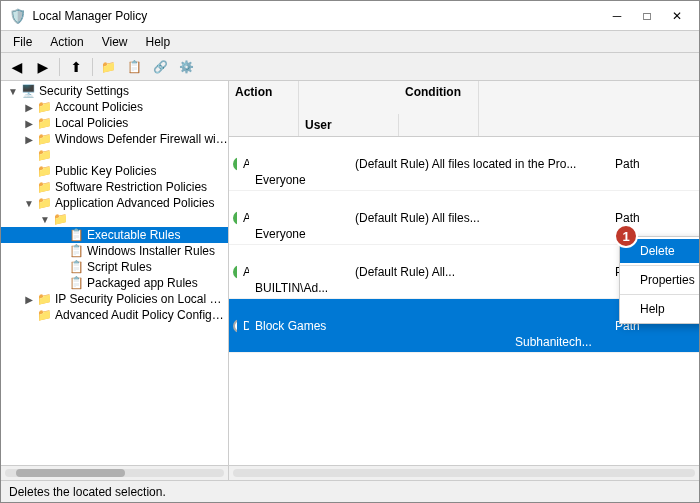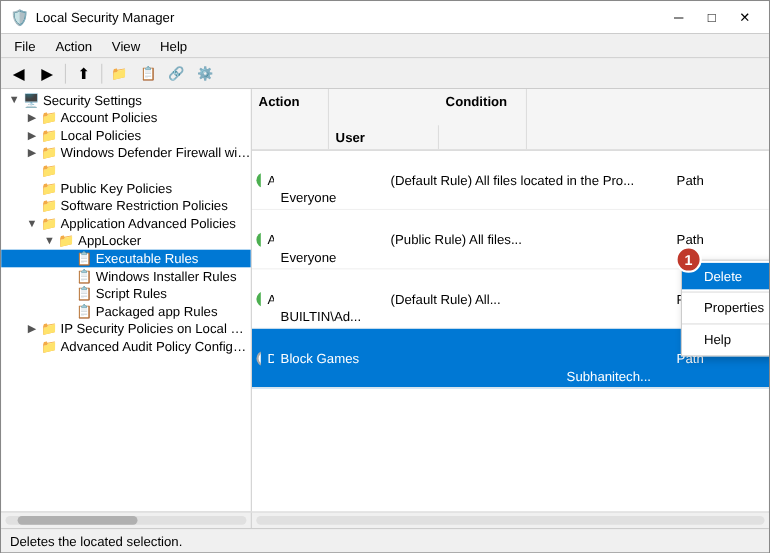--- a/index.html
+++ b/index.html
@@ -278,21 +278,21 @@
     }
   </style>
 </head>
 <body>
 
 <div class="window">
 
   <div class="title-bar">
     <div class="title-bar-left">
       <span style="font-size:14px;">🛡️</span>
-      <span>Local Security Manager</span>
+      <span>Local Manager Policy</span>
     </div>
     <div class="title-bar-controls">
       <button class="title-btn">─</button>
       <button class="title-btn">□</button>
       <button class="title-btn close">✕</button>
     </div>
   </div>
 
   <div class="menu-bar">
     <span class="menu-item">File</span>
@@ -360,21 +360,20 @@
 
       <div class="tree-item indent2">
         <span class="tree-toggle">▼</span>
         <span class="tree-icon">📁</span>
         <span class="tree-label">Application Advanced Policies</span>
       </div>
 
       <div class="tree-item indent3">
         <span class="tree-toggle">▼</span>
         <span class="tree-icon">📁</span>
-        <span class="tree-label">AppLocker</span>
       </div>
 
       <div class="tree-item indent4 selected">
         <span class="tree-toggle" style="visibility:hidden;"></span>
         <span class="tree-icon">📋</span>
         <span class="tree-label">Executable Rules</span>
       </div>
 
       <div class="tree-item indent4">
         <span class="tree-toggle" style="visibility:hidden;"></span>
@@ -427,21 +426,21 @@
           <div class="list-cell col-condition">Path</div>
           <div class="list-cell col-exceptions"></div>
         </div>
 
         <div class="list-row">
           <div class="list-cell" style="width:18px; padding:0 4px;">
             <div class="allow-icon">✓</div>
           </div>
           <div class="list-cell" style="width:52px;">Allow</div>
           <div class="list-cell col-user">Everyone</div>
-          <div class="list-cell col-name">(Public Rule) All files...</div>
+          <div class="list-cell col-name">(Default Rule) All files...</div>
           <div class="list-cell col-condition">Path</div>
           <div class="list-cell col-exceptions"></div>
         </div>
 
         <div class="list-row">
           <div class="list-cell" style="width:18px; padding:0 4px;">
             <div class="allow-icon">✓</div>
           </div>
           <div class="list-cell" style="width:52px;">Allow</div>
           <div class="list-cell col-user">BUILTIN\Ad...</div>

